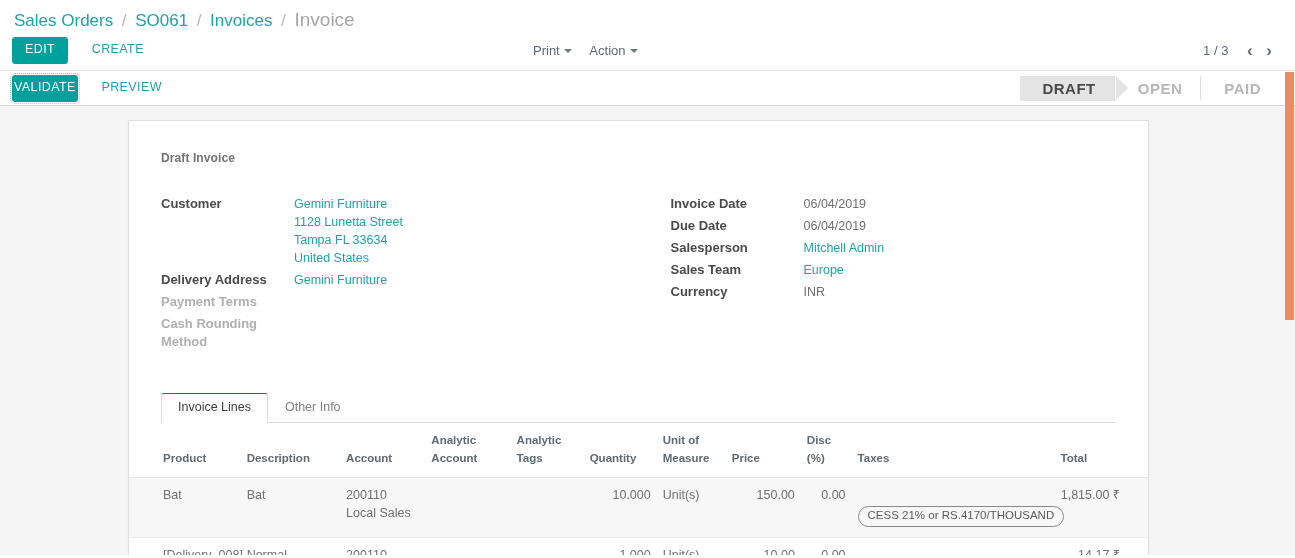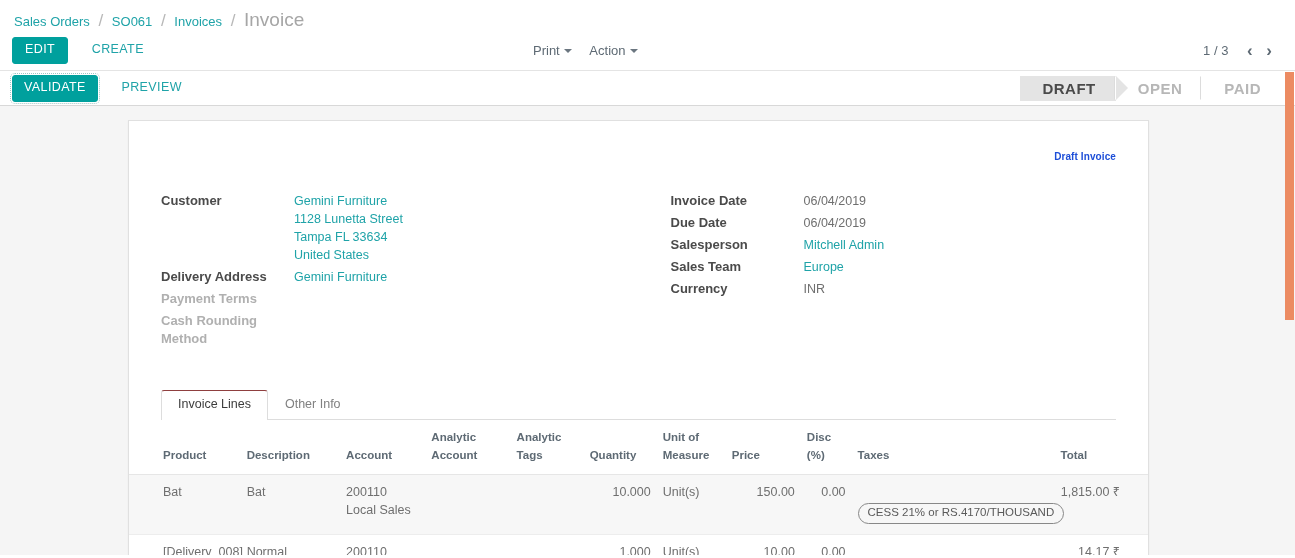--- a/index.html
+++ b/index.html
@@ -17,21 +17,21 @@
 
   
   .breadcrumb-bar {
     height: 37px;
     padding: 9px 0 0 14px;
     background: #ffffff;
     white-space: nowrap;
   }
   .bc-link {
     color: #1fa3a8;
-    font-size: 13px;
+    font-size: 17px;
     text-decoration: none;
     cursor: pointer;
   }
   .bc-sep {
     color: #b8b8b8;
     font-size: 17px;
     margin: 0 5px;
   }
   .bc-current {
     color: #a6a6a6;
@@ -129,21 +129,21 @@
   .btn-validate {
     display: inline-block;
     background: #00a09d;
     color: #ffffff;
     border: 1px solid #00a09d;
     outline: 1px dotted #9fc7c6;
     outline-offset: 1px;
     font-size: 12.5px;
     font-weight: 500;
     letter-spacing: .4px;
-    padding: 5px 11px 6px;
+    padding: 5px 1px 6px;
     border-radius: 3px;
     cursor: pointer;
     vertical-align: middle;
     line-height: 1.1;
   }
 
   
   .statusbar-pills {
     position: absolute;
     right: 14px;
@@ -211,26 +211,25 @@
     left: 128px;
     top: 14px;
     width: 1021px;
     min-height: 500px;
     background: #ffffff;
     border: 1px solid #e0e0e0;
     box-shadow: 0 1px 2px rgba(0,0,0,.04);
     padding: 30px 32px 0 32px;
   }
   .sheet-title {
-    font-size: 10px;
+    font-size: 12px;
     font-weight: bold;
-    color: #1d4ed8;
+    color: #737373;
     margin: 0 0 30px 0;
     letter-spacing: .1px;
-    text-align: right;
   }
 
   
   .groups {
     display: flex;
     gap: 0;
   }
   .group { width: 50%; }
   .group.right { padding-left: 32px; }
 

